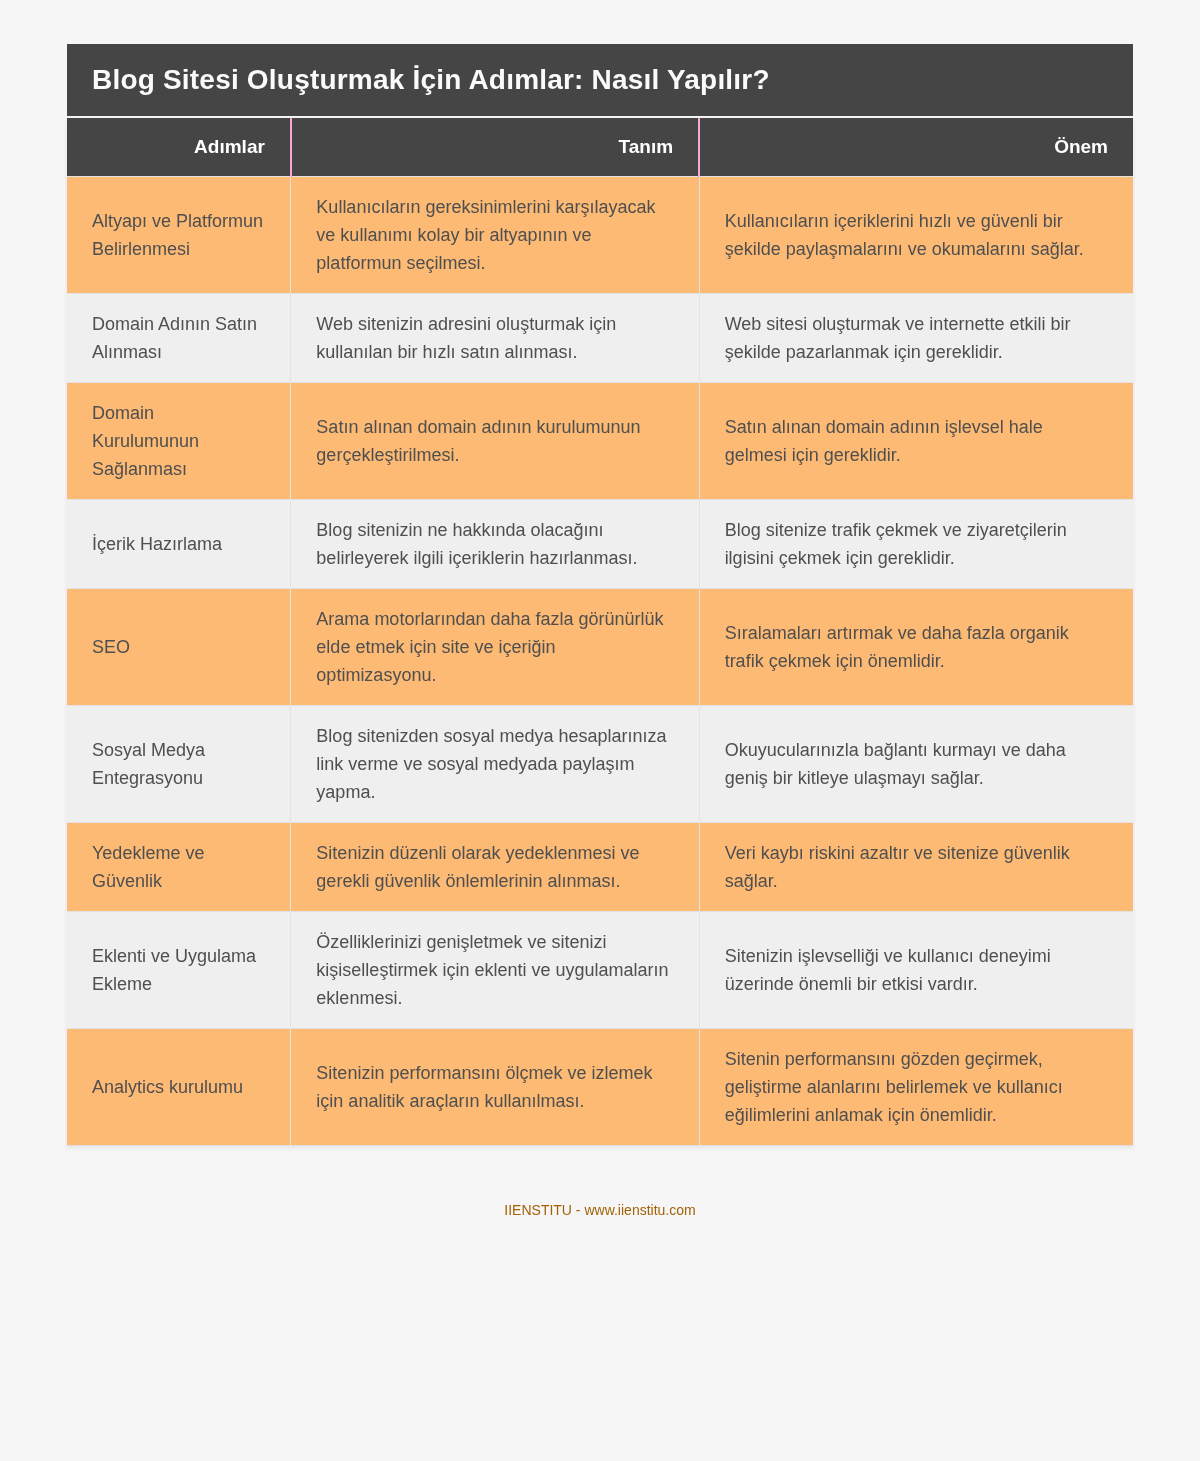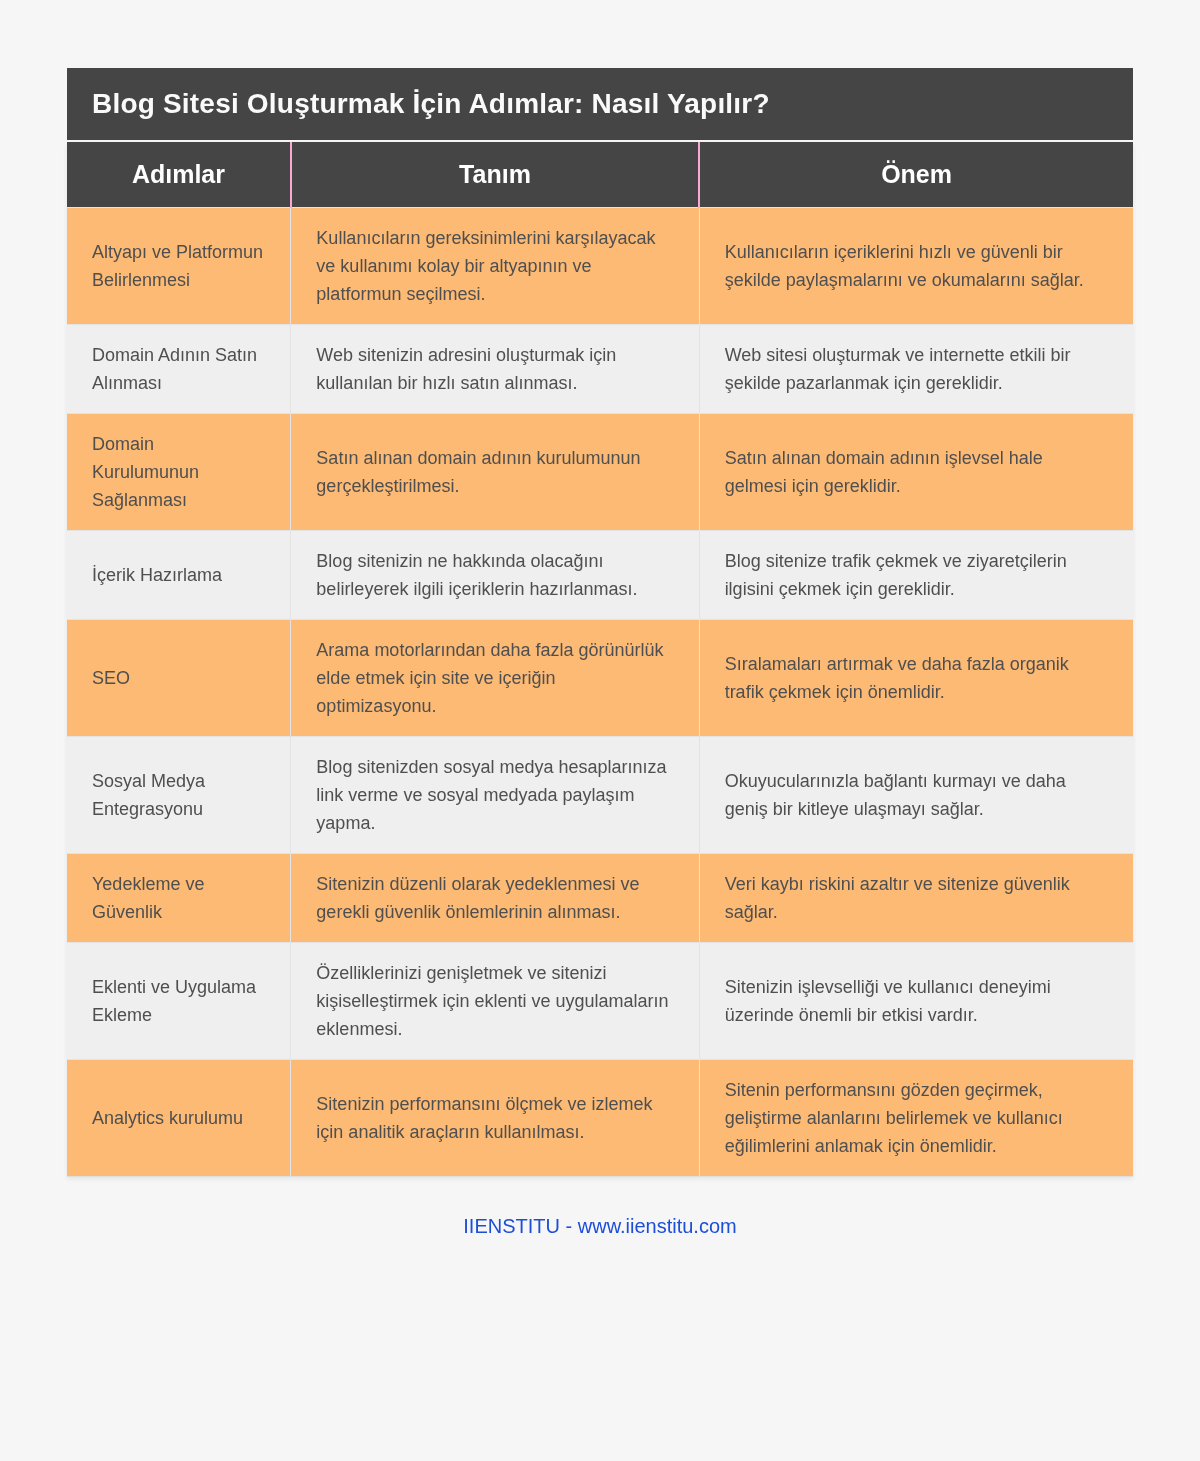--- a/index.html
+++ b/index.html
@@ -9,21 +9,21 @@
   body {
     width: 1200px;
     height: 1461px;
     background: #f6f6f6;
     font-family: "Liberation Sans", "DejaVu Sans", sans-serif;
     overflow: hidden;
   }
   .sheet {
     width: 1066px;
     margin: 0 auto;
-    padding-top: 68px;
+    padding-top: 44px;
   }
   .title-bar {
     background: #454545;
     color: #fafafa;
     font-size: 28px;
     font-weight: bold;
     padding: 20px 25px;
     margin-bottom: 2px;
     letter-spacing: 0.2px;
     box-sizing: border-box;
@@ -33,23 +33,23 @@
     border-collapse: collapse;
     background: #ffffff;
     box-shadow: 0 2px 5px rgba(0,0,0,0.07);
   }
   col.c-step { width: 21%; }
   col.c-def  { width: 38.3%; }
   col.c-imp  { width: 40.7%; }
   thead th {
     background: #454545;
     color: #ffffff;
-    font-size: 25px;
+    font-size: 19px;
     font-weight: bold;
-    text-align: center;
+    text-align: right;
     padding: 18px 25px;
   }
   thead th + th {
     border-left: 2px solid #f9a8d4;
   }
   tbody tr {
     background: #fdba74;
     border-top: 1px solid #e3e3e3;
   }
   tbody tr:nth-child(even) {
@@ -63,23 +63,23 @@
     color: #4f4f4f;
     line-height: 28px;
     padding: 16px 25px;
     vertical-align: middle;
   }
   tbody td + td {
     border-left: 1px solid #e3e3e3;
   }
   .footer {
     text-align: center;
-    color: #1d4ed8;
-    font-size: 20px;
-    margin-top: 38px;
+    color: #a16207;
+    font-size: 14px;
+    margin-top: 56px;
   }
 </style>
 </head>
 <body>
 
 <div class="sheet">
 
   <div class="title-bar">Blog Sitesi Oluşturmak İçin Adımlar: Nasıl Yapılır?</div>
 
   <table class="steps">

